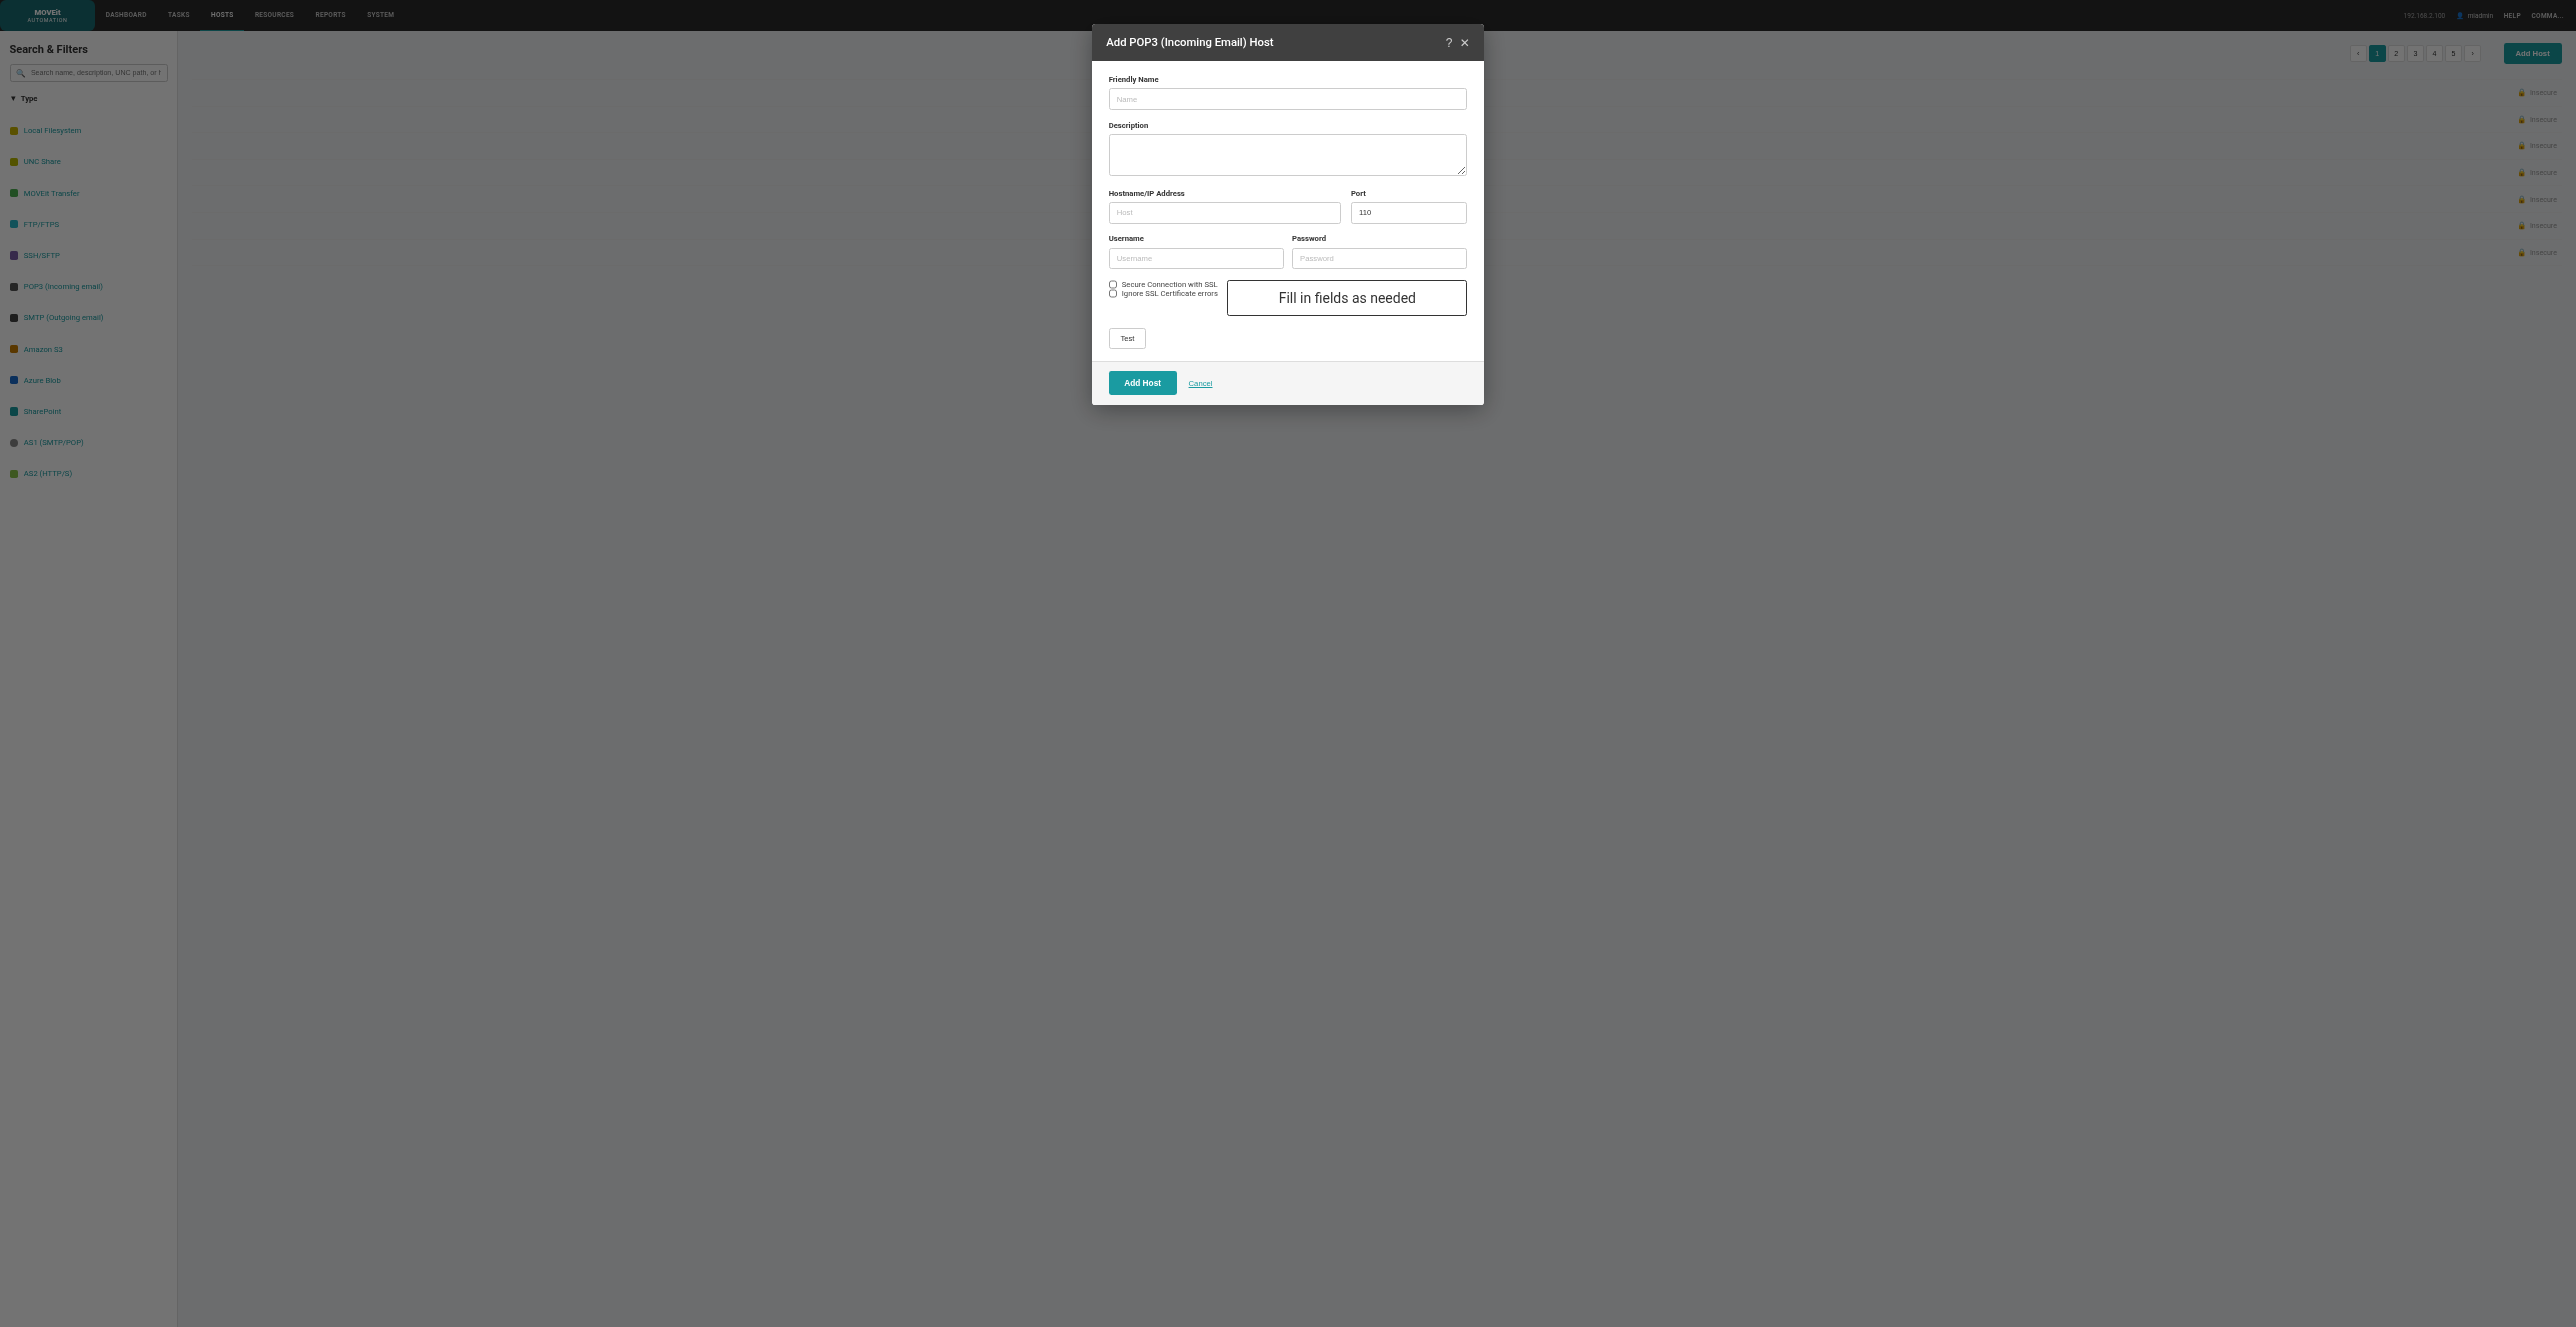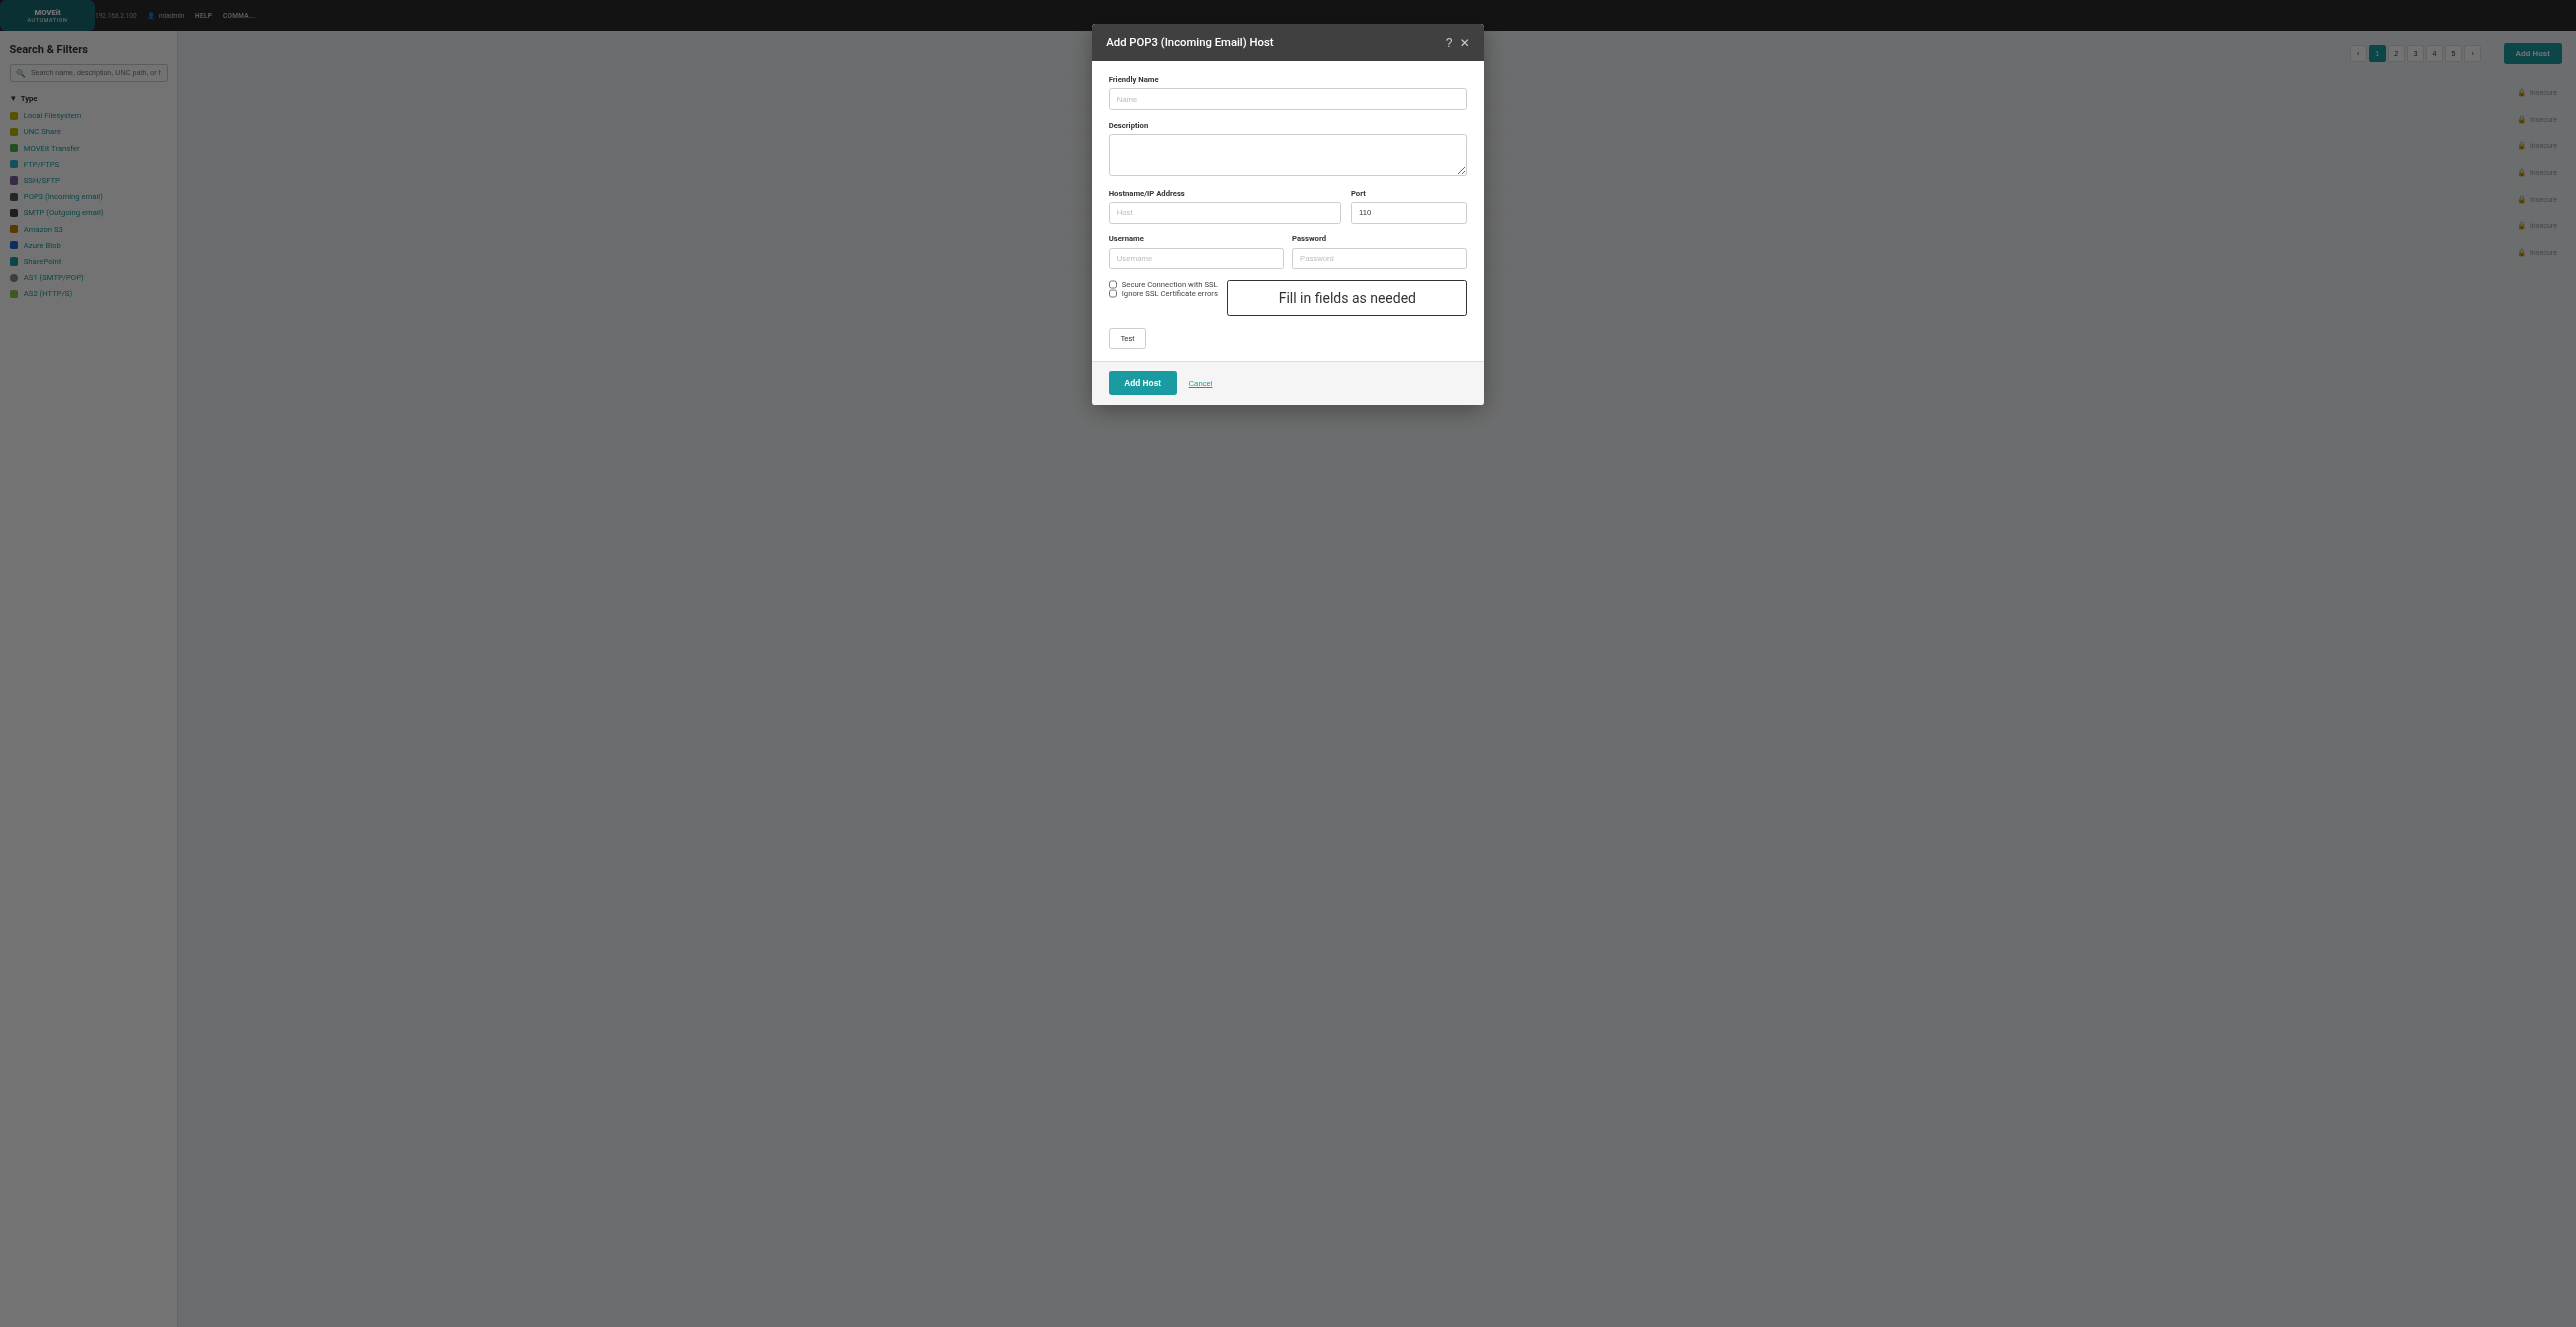--- a/index.html
+++ b/index.html
@@ -148,20 +148,21 @@
       gap: 3.6px;
     }
     .type-item {
       display: flex;
       align-items: center;
       gap: 6px;
       font-size: 7.7px;
       color: #1a9ba1;
       cursor: pointer;
       padding: 1.8px 0;
+      margin-top: 15px;
     }
     .dot {
       width: 8.3px;
       height: 8.3px;
       border-radius: 1.8px;
       flex-shrink: 0;
     }
 
     
     .content-area {
@@ -411,20 +412,28 @@
   </style>
 </head>
 <body>
 
 <nav class="top-nav">
   <div class="logo-area">
     <div class="logo-text">
       <strong>MOVEit</strong>
       <span>AUTOMATION</span>
     </div>
+  </div>
+  <div class="nav-items">
+    <div class="nav-item">DASHBOARD</div>
+    <div class="nav-item">TASKS</div>
+    <div class="nav-item active">HOSTS</div>
+    <div class="nav-item">RESOURCES</div>
+    <div class="nav-item">REPORTS</div>
+    <div class="nav-item">SYSTEM</div>
   </div>
   <div class="nav-right">
     <span class="nav-ip">192.168.2.100</span>
     <span class="nav-user">
       <span>👤</span>
       <span>miadmin</span>
     </span>
     <span class="nav-help">HELP</span>
     <span class="nav-command">COMMA...</span>
   </div>

